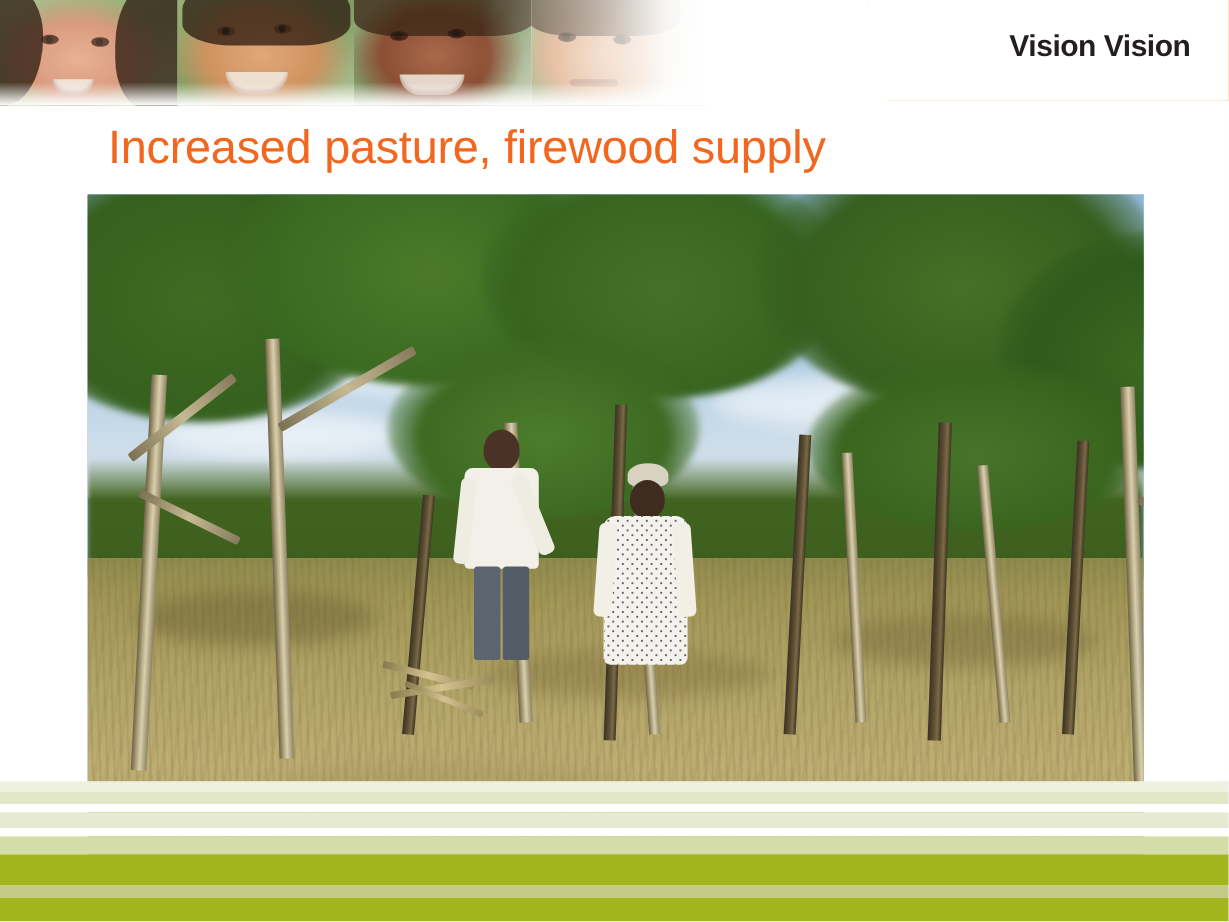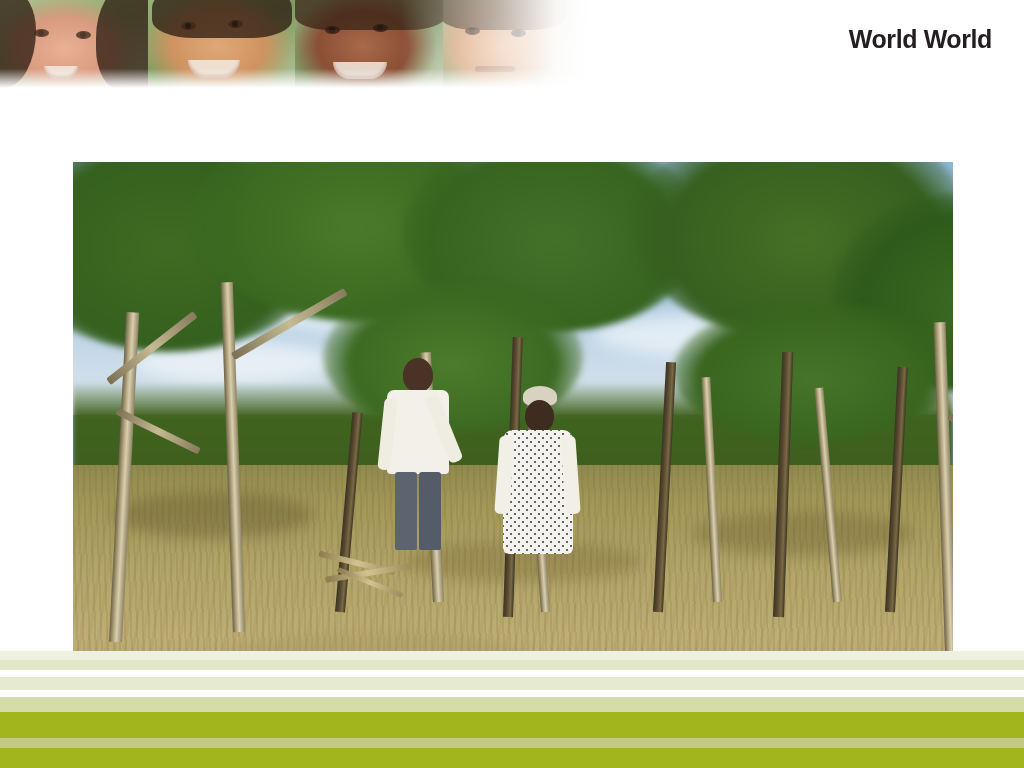--- a/index.html
+++ b/index.html
@@ -316,23 +316,24 @@
     <div class="banner-fade"></div>
     <div class="banner-fade-bottom"></div>
   </div>
 
   <div class="brand-corner">
     <div class="swoosh"></div>
     <div class="swoosh-inner"></div>
     <svg class="brand-star" viewBox="0 0 40 40">
       <path d="M20 0 C21.6 12.2 27.8 18.4 40 20 C27.8 21.6 21.6 27.8 20 40 C18.4 27.8 12.2 21.6 0 20 C12.2 18.4 18.4 12.2 20 0 Z" fill="#ffffff"></path>
     </svg>
-    <div class="brand-logotype">World World</div>
+    <div class="brand-logotype">Vision Vision</div>
   </div>
 
+  <div class="slide-title">Increased pasture, firewood supply</div>
 
   <div class="photo-frame">
 
     <div class="photo-sky"></div>
     <div class="photo-cloud" style="left:180px;top:120px;width:260px;height:52px;"></div>
     <div class="photo-cloud" style="left:520px;top:150px;width:300px;height:46px;"></div>
     <div class="photo-cloud" style="left:60px;top:180px;width:200px;height:40px;"></div>
 
     <div class="photo-horizon"></div>
     <div class="photo-ground"></div>

